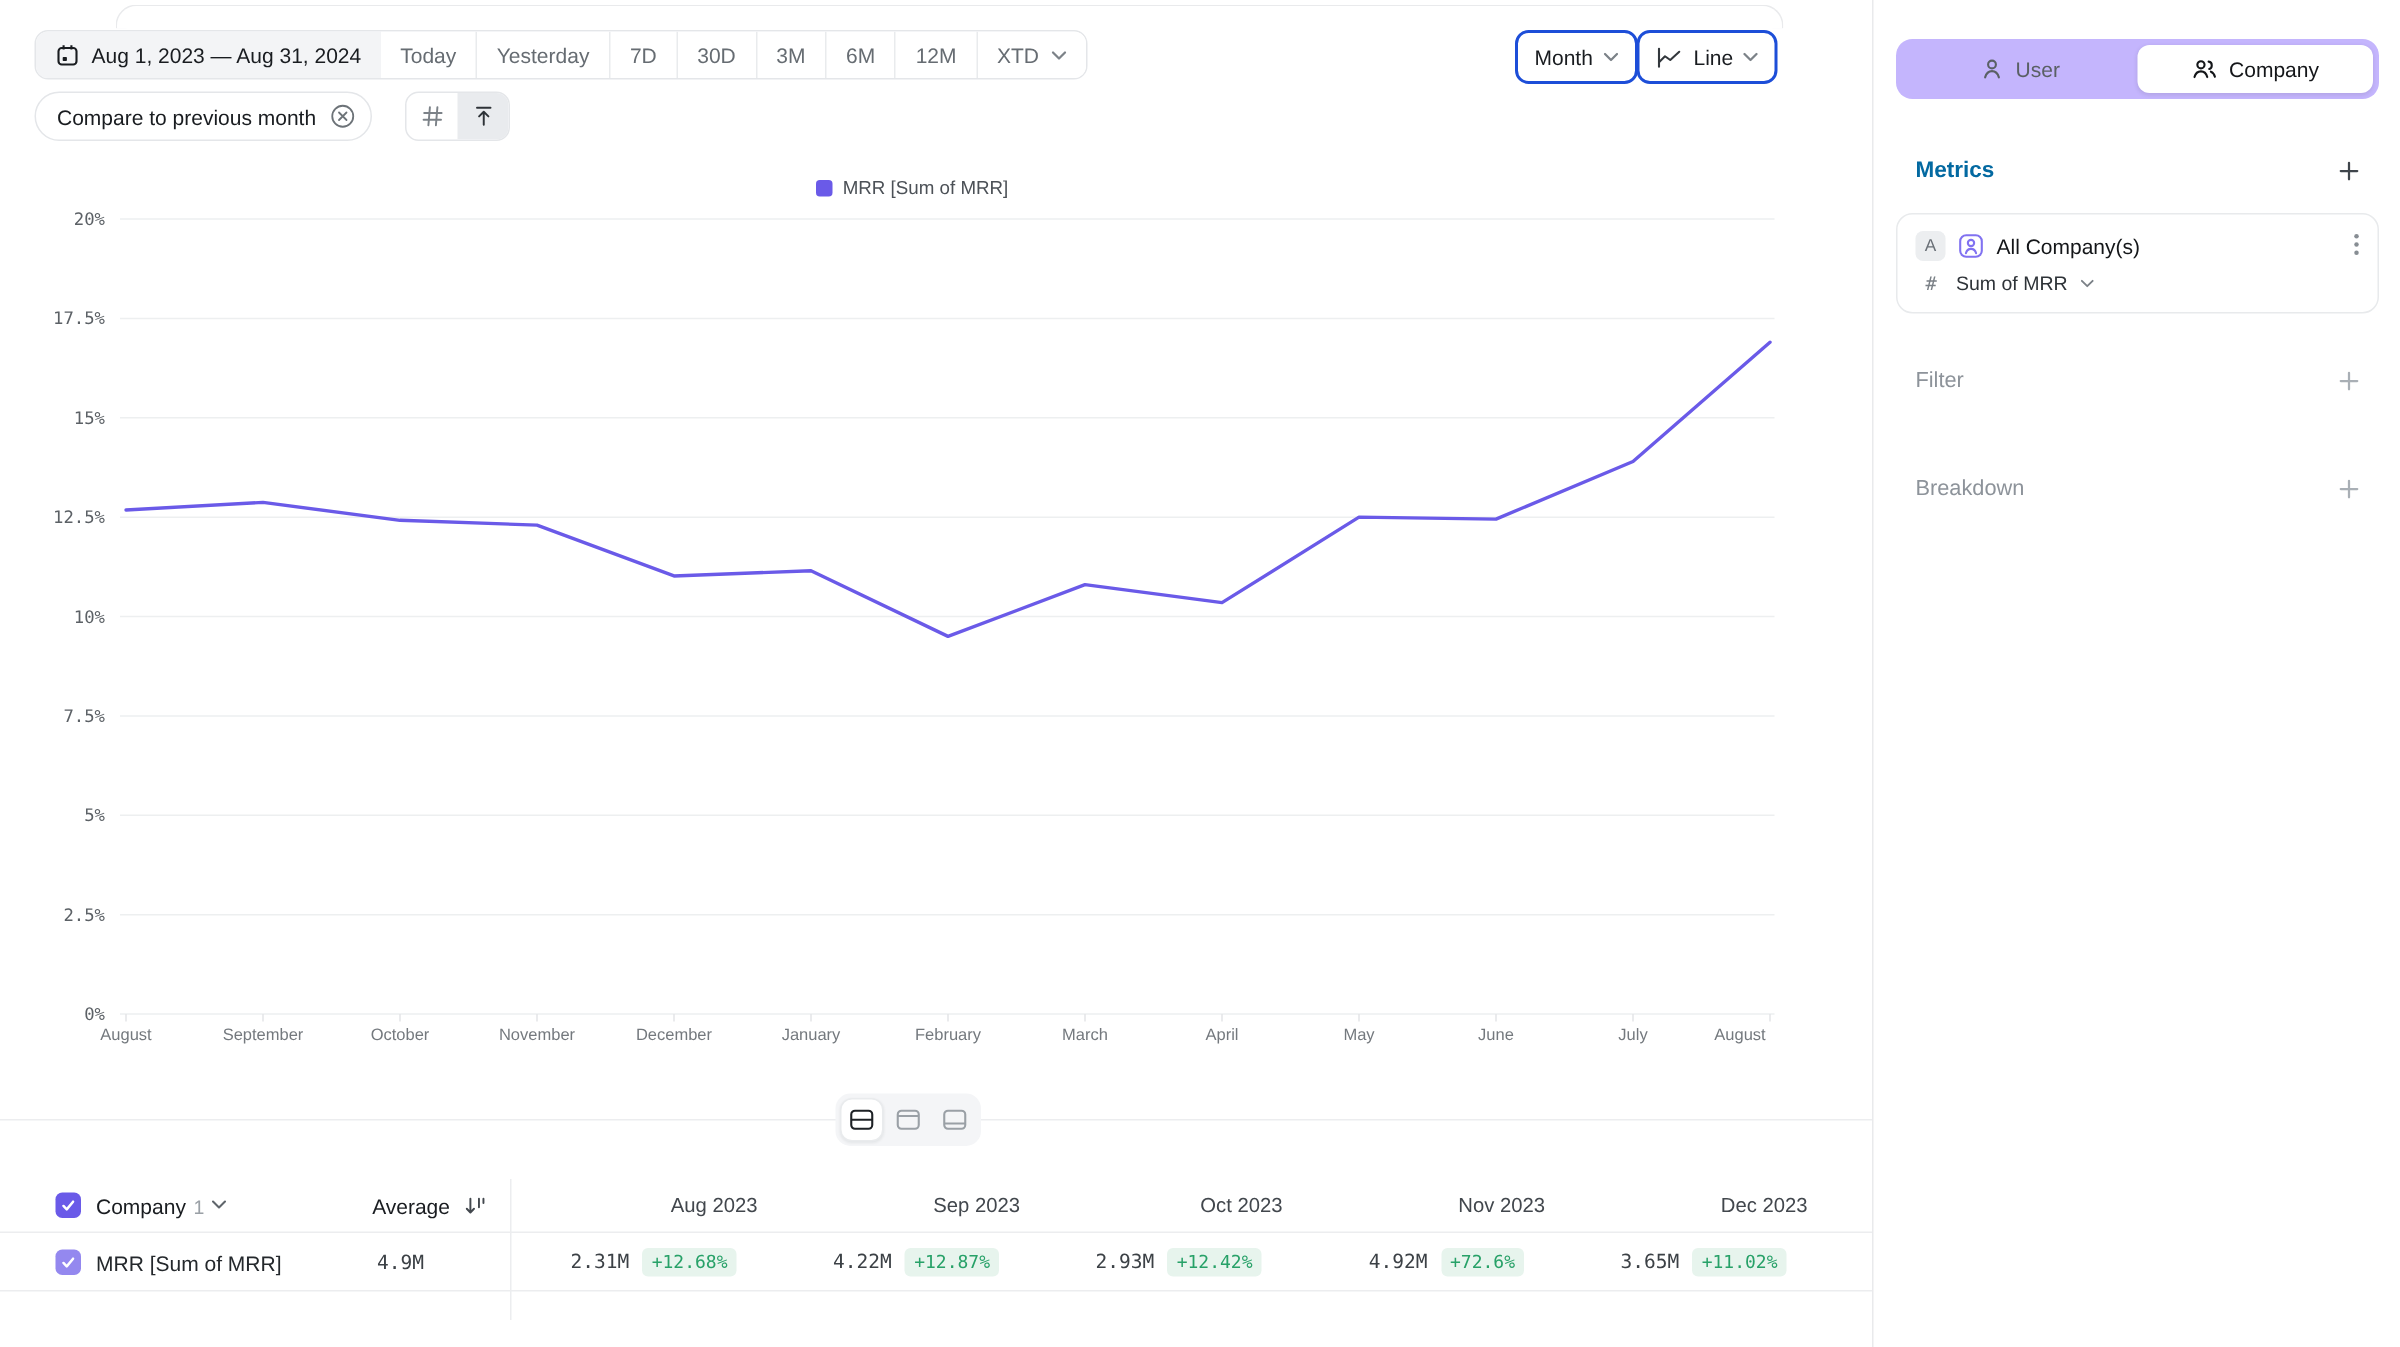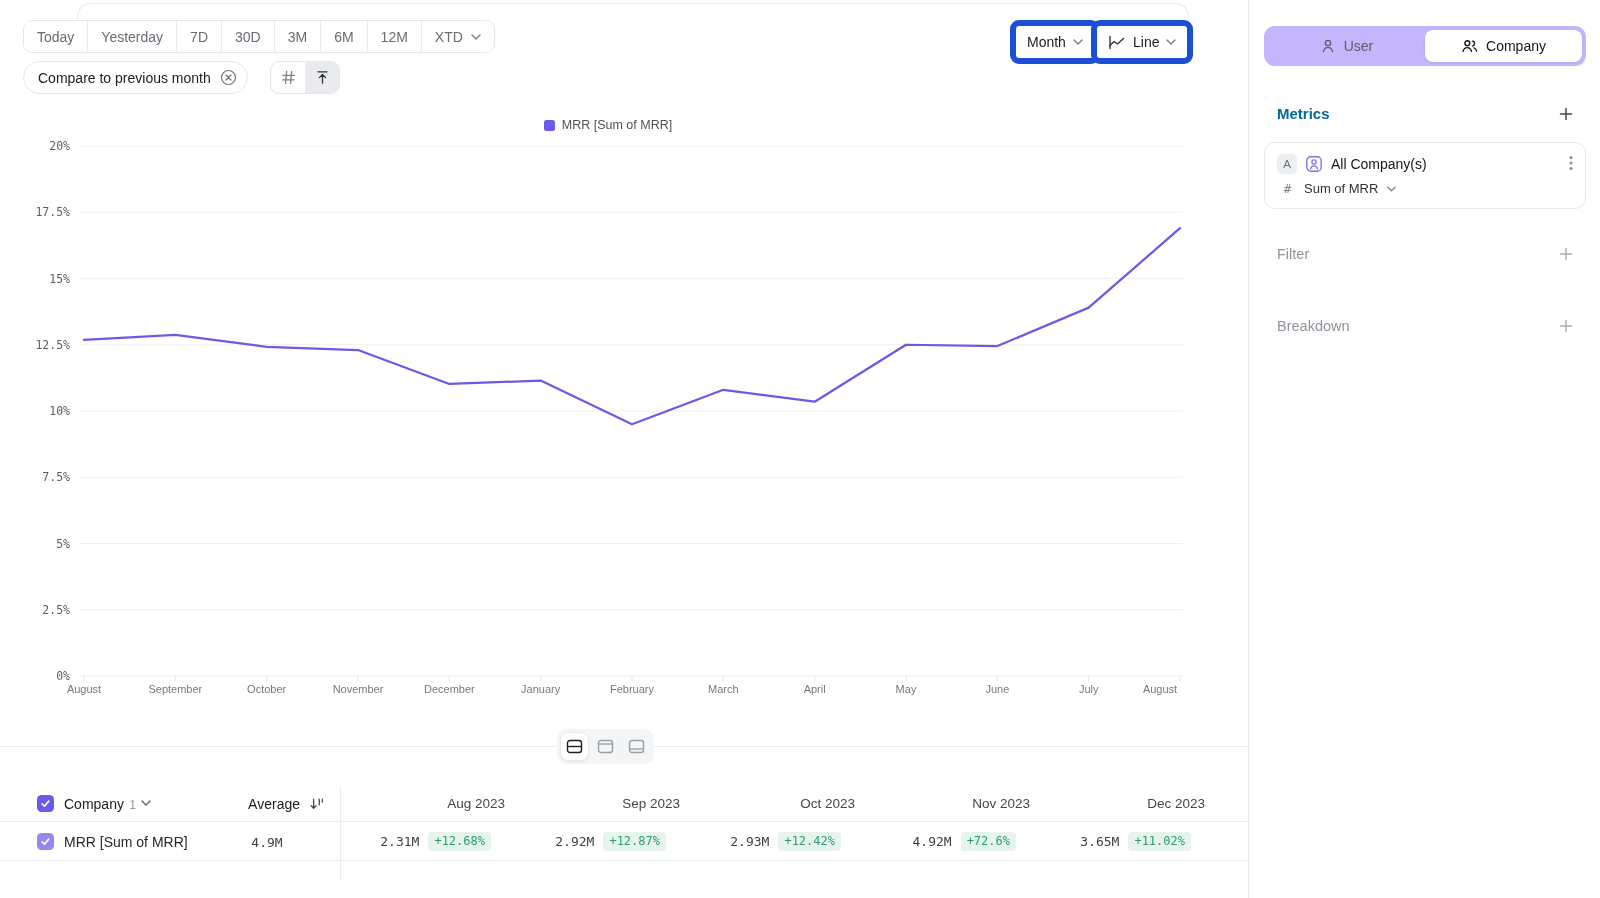--- a/index.html
+++ b/index.html
@@ -14,21 +14,21 @@
   
   .date-group{position:absolute;left:23px;top:20px;height:33px;display:flex;align-items:stretch;
     border:1px solid #e4e6e9;border-radius:9px;background:#fff;overflow:hidden}
   .seg{display:flex;align-items:center;gap:8px;padding:0 13px;font-size:14px;color:#666c72;
     border-left:1px solid #e9ebed;cursor:pointer;white-space:nowrap;background:#fff}
   .date-group .seg:first-child{border-left:none}
   .date-display{background:#f3f4f6;color:#191c20;font-weight:500}
   #presets{display:contents}
   .chev{flex:0 0 auto;color:#7c8288}
   .btn{position:absolute;top:20px;height:33px;display:flex;align-items:center;gap:7px;padding:16px 11px;
-    border:6px solid #1d4ed8;border-radius:9px;background:#fff;font-size:14px;color:#191c20;font-weight:500}
+    border:2px solid #1d4ed8;border-radius:9px;background:#fff;font-size:14px;color:#191c20;font-weight:500}
   #month-btn{left:1010px}
   #line-btn{left:1091px}
   .chip{position:absolute;left:23px;top:61px;height:33px;display:flex;align-items:center;gap:9px;
     padding:0 10px 0 14px;border:1px solid #e4e6e9;border-radius:17px;font-size:14px;color:#191c20;background:#fff}
   .icon-pair{position:absolute;left:270px;top:61px;height:33px;display:flex;
     border:1px solid #e4e6e9;border-radius:9px;overflow:hidden;background:#fff}
   .ip-seg{width:34px;display:flex;align-items:center;justify-content:center;color:#7c8288;cursor:pointer}
   .ip-seg.active{background:#e9ebee;color:#2e3338}
 
   
@@ -96,20 +96,29 @@
   .sb-label{position:absolute;left:28px;font-size:14.5px;color:#8d939a}
   .lb-filter{top:246px}.lb-break{top:318px}
 </style>
 </head>
 <body>
 
 <div class="app">
   <div class="top-edge"></div>
 
   <div class="date-group">
+    <div class="seg date-display">
+      <svg width="16" height="16" viewBox="0 0 16 16" fill="none" stroke="currentColor" stroke-width="1.4">
+        <rect x="2" y="3" width="12" height="11" rx="2.2"></rect>
+        <line x1="5.4" y1="1.2" x2="5.4" y2="4"></line>
+          <line x1="10.6" y1="1.2" x2="10.6" y2="4"></line>
+        <rect x="4.8" y="9" width="2.8" height="2.6" rx="0.5" fill="currentColor" stroke="none"></rect>
+      </svg>
+      <span>Aug 1, 2023 — Aug 31, 2024</span>
+    </div>
     <div id="presets"><div class="seg">Today</div><div class="seg">Yesterday</div><div class="seg">7D</div><div class="seg">30D</div><div class="seg">3M</div><div class="seg">6M</div><div class="seg">12M</div></div>
     <div class="seg">
       <span>XTD</span>
       <svg class="chev" width="10" height="6" viewBox="0 0 10 6" fill="none">
           <path d="M1 1l4 4 4-4" stroke="currentColor" stroke-width="1.5" stroke-linecap="round" stroke-linejoin="round"></path>
         </svg>
     </div>
   </div>
 
   <div class="btn" id="month-btn">
@@ -253,21 +262,21 @@
         </svg>
     </span>
     <span class="t-label">MRR [Sum of MRR]</span>
     <span class="t-avg-val mono">4.9M</span>
     <div class="cols" id="row-cells">
         <div class="cell">
           <span class="val mono">2.31M</span>
           <span class="badge mono">+12.68%</span>
         </div>
         <div class="cell">
-          <span class="val mono">2.92M</span>
+          <span class="val mono">4.22M</span>
           <span class="badge mono">+12.87%</span>
         </div>
         <div class="cell">
           <span class="val mono">2.93M</span>
           <span class="badge mono">+12.42%</span>
         </div>
         <div class="cell">
           <span class="val mono">4.92M</span>
           <span class="badge mono">+72.6%</span>
         </div>

